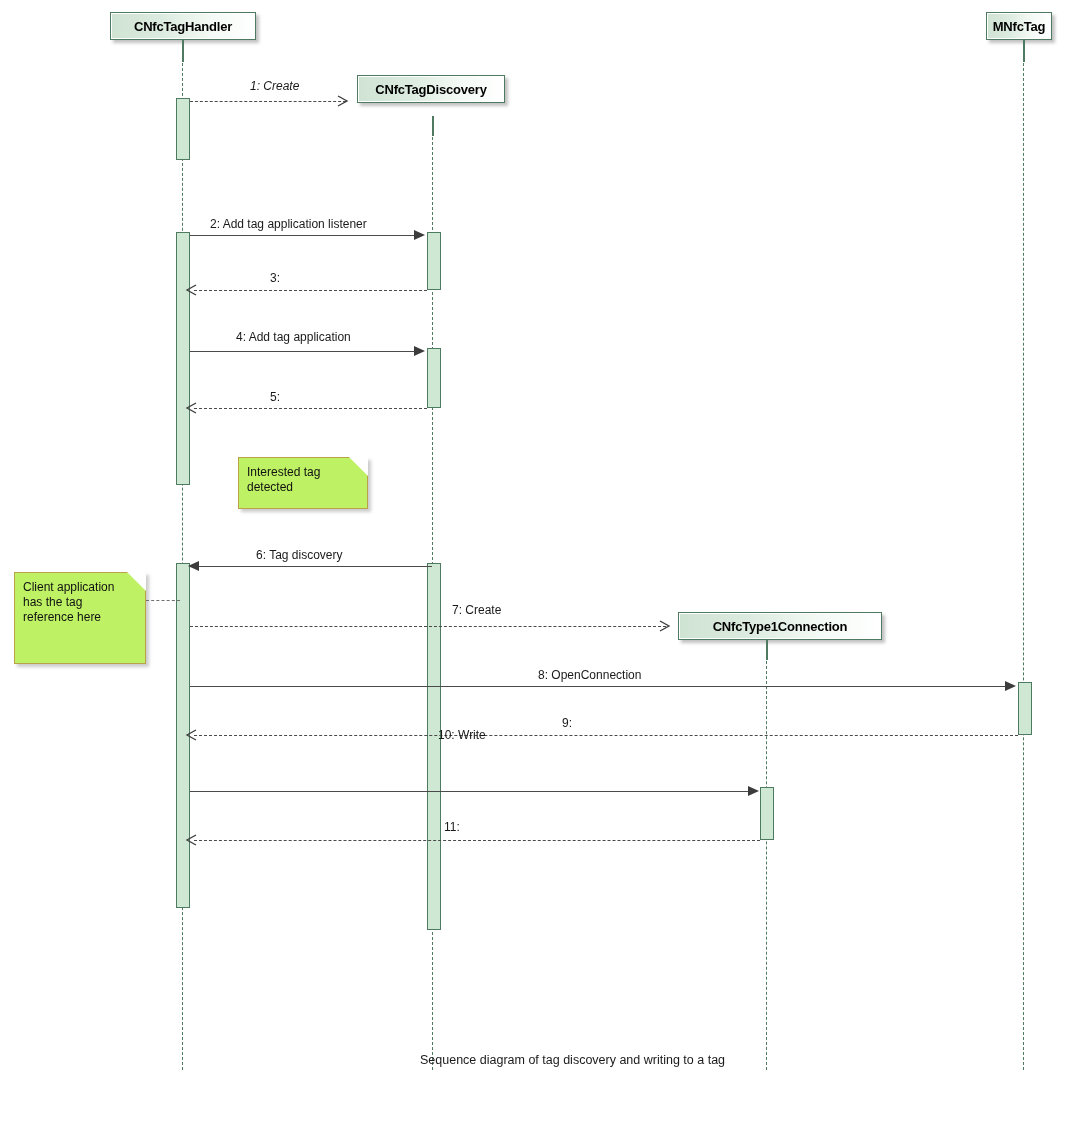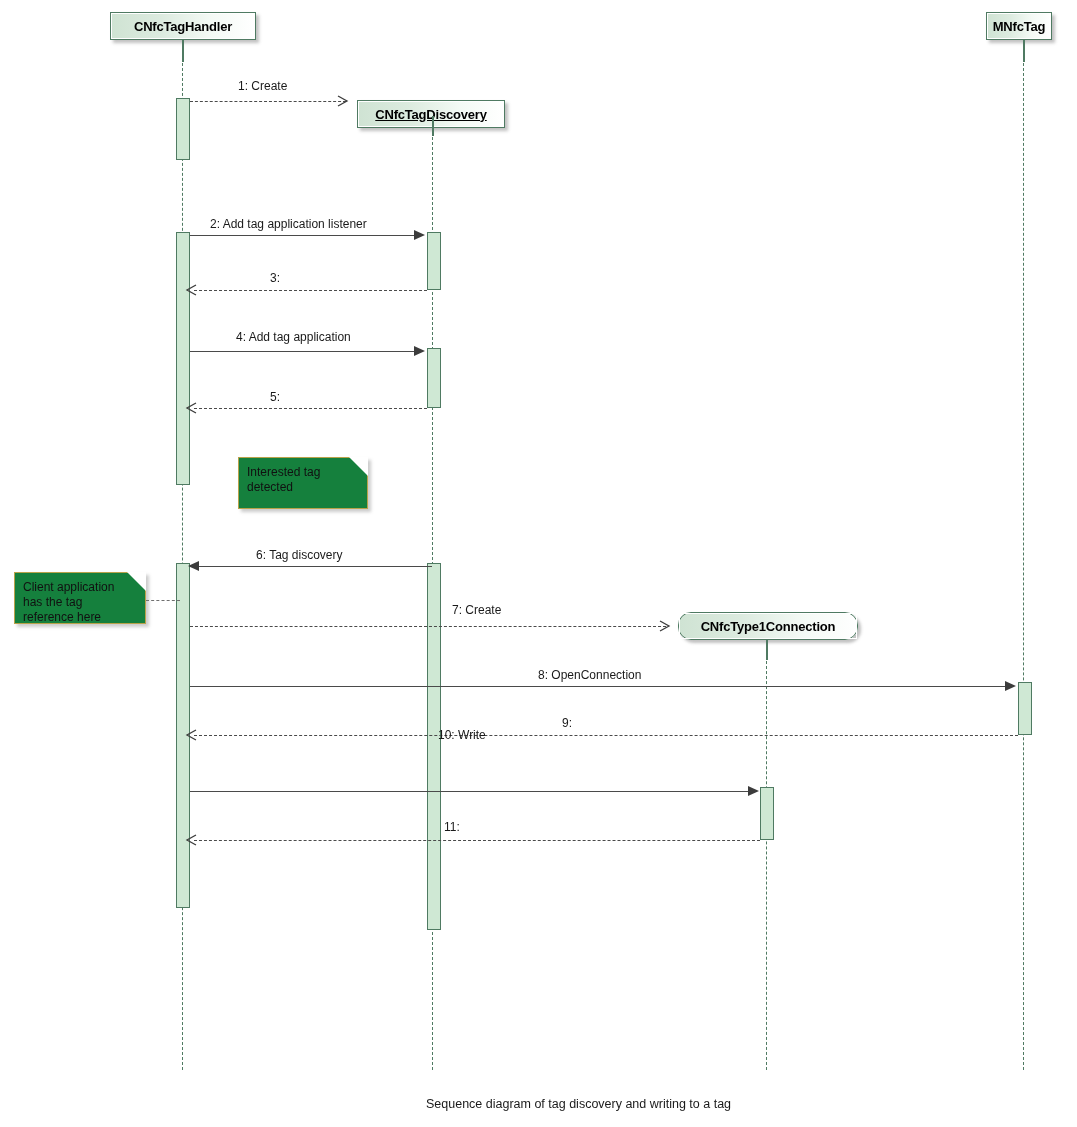--- a/index.html
+++ b/index.html
@@ -95,21 +95,21 @@
     position: absolute;
     font-size: 12px;
     color: #1a1a1a;
     white-space: nowrap;
   }
 
   
   .note {
     position: absolute;
     box-sizing: border-box;
-    background: #15803d;
+    background: #bef264;
     border: 1px solid #b9a24a;
     box-shadow: 3px 3px 3px rgba(130,130,130,0.4);
     font-size: 12px;
     color: #111111;
     line-height: 15px;
     padding: 7px 8px 4px 8px;
   }
   .note .fold {
     position: absolute;
     top: -1px;
@@ -138,27 +138,27 @@
 <body>
 
 <div id="canvas">
 
   <div class="lifeline-box" style="left:110px; top:12px; width:146px; height:28px;">
     <span class="inner">CNfcTagHandler</span>
   </div>
   <div class="lifeline-stub" style="left:182px; top:40px; height:22px;"></div>
   <div class="lifeline" style="left:182px; top:58px; height:1012px;"></div>
 
-  <div class="lifeline-box" style="left:357px; top:100px; width:148px; height:28px;text-decoration:underline;">
+  <div class="lifeline-box" style="left:357px; top:75px; width:148px; height:28px;">
     <span class="inner">CNfcTagDiscovery</span>
   </div>
   <div class="lifeline-stub" style="left:432px; top:116px; height:20px;"></div>
   <div class="lifeline" style="left:432px; top:132px; height:938px;"></div>
 
-  <div class="lifeline-box" style="left:678px; top:612px; width:180px; height:28px;border-radius:13px;">
+  <div class="lifeline-box" style="left:678px; top:612px; width:204px; height:28px;">
     <span class="inner">CNfcType1Connection</span>
   </div>
   <div class="lifeline-stub" style="left:766px; top:640px; height:20px;"></div>
   <div class="lifeline" style="left:766px; top:656px; height:414px;"></div>
 
   <div class="lifeline-box" style="left:986px; top:12px; width:66px; height:28px;">
     <span class="inner">MNfcTag</span>
   </div>
   <div class="lifeline-stub" style="left:1023px; top:40px; height:22px;"></div>
   <div class="lifeline" style="left:1023px; top:58px; height:1012px;"></div>
@@ -178,21 +178,21 @@
   <div class="activation" style="left:1018px; top:682px; width:14px; height:53px;"></div>
 
   <div class="activation" style="left:760px; top:787px; width:14px; height:53px;"></div>
 
   <div class="msg-line dashed" style="left:190px; top:101px; width:156px;"></div>
   <div class="arrow-open" style="left:336px; top:94px;">
     <svg width="14" height="14" viewBox="0 0 14 14">
         <path d="M2,2 L11,7 L2,12" fill="none" stroke="#3c3c3c" stroke-width="1.3"></path>
       </svg>
   </div>
-  <div class="msg-label" style="left:238px; top:79px;">1:  Create</div>
+  <div class="msg-label" style="left:250px; top:79px;font-style:italic;">1:  Create</div>
 
   <div class="msg-line" style="left:190px; top:235px; width:226px;"></div>
   <div class="arrow-head right-filled" style="left:414px; top:230px;"></div>
   <div class="msg-label" style="left:210px; top:217px;">2:  Add tag application listener</div>
 
   <div class="msg-line dashed" style="left:194px; top:290px; width:233px;"></div>
   <div class="arrow-open" style="left:184px; top:283px;">
     <svg width="14" height="14" viewBox="0 0 14 14">
         <path d="M12,2 L3,7 L12,12" fill="none" stroke="#3c3c3c" stroke-width="1.3"></path>
       </svg>
@@ -214,21 +214,21 @@
   <div class="note" style="left:238px; top:457px; width:130px; height:52px;">
     <span class="fold"></span>
     <span class="note-text">Interested tag
 detected</span>
   </div>
 
   <div class="msg-line" style="left:196px; top:566px; width:236px;"></div>
   <div class="arrow-head left-filled" style="left:188px; top:561px;"></div>
   <div class="msg-label" style="left:256px; top:548px;">6:  Tag discovery</div>
 
-  <div class="note" style="left:14px; top:572px; width:132px; height:52px;">
+  <div class="note" style="left:14px; top:572px; width:132px; height:92px;">
     <span class="fold"></span>
     <span class="note-text">Client application
 has the tag
 reference here</span>
   </div>
   <div class="note-anchor" style="left:146px; top:600px; width:34px;"></div>
 
   <div class="msg-line dashed" style="left:190px; top:626px; width:476px;"></div>
   <div class="arrow-open" style="left:658px; top:619px;">
     <svg width="14" height="14" viewBox="0 0 14 14">
@@ -254,15 +254,15 @@
   <div class="msg-label" style="left:438px; top:728px;">10: Write</div>
 
   <div class="msg-line dashed" style="left:194px; top:840px; width:566px;"></div>
   <div class="arrow-open" style="left:184px; top:833px;">
     <svg width="14" height="14" viewBox="0 0 14 14">
         <path d="M12,2 L3,7 L12,12" fill="none" stroke="#3c3c3c" stroke-width="1.3"></path>
       </svg>
   </div>
   <div class="msg-label" style="left:444px; top:820px;">11:</div>
 
-  <div class="caption" style="left:420px; top:1097px;margin-left:6px;">Sequence diagram of tag discovery and writing to a tag</div>
+  <div class="caption" style="left:420px; top:1053px;">Sequence diagram of tag discovery and writing to a tag</div>
 
 </div>
 
 </body></html>

